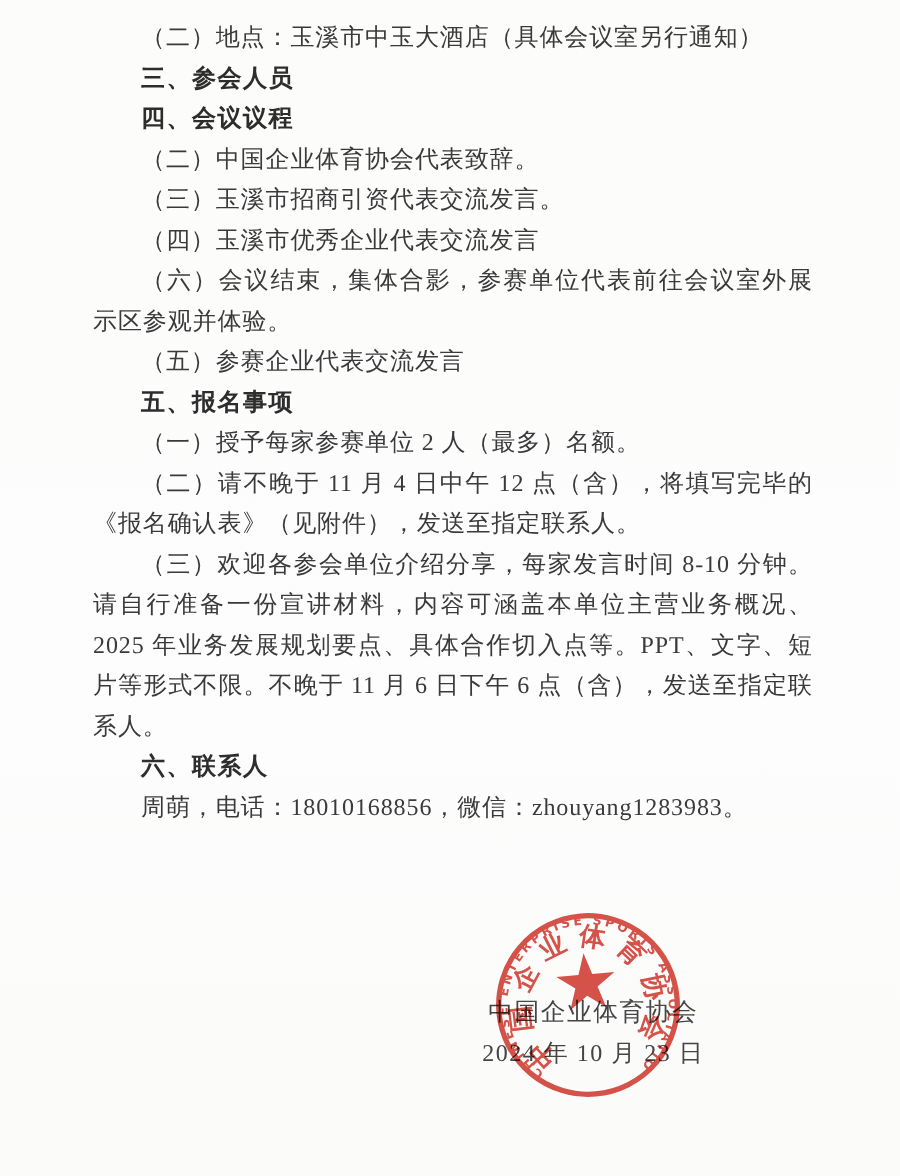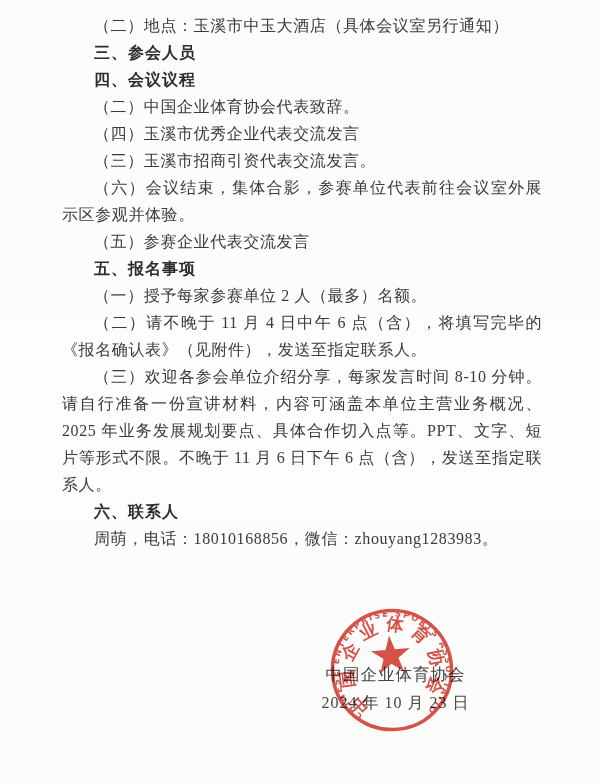--- a/index.html
+++ b/index.html
@@ -50,27 +50,27 @@
 </head>
 <body>
 
 <div class="page">
 
   <div class="doc-body">
     <p>（二）地点：玉溪市中玉大酒店（具体会议室另行通知）</p>
     <p class="heading">三、参会人员</p>
     <p class="heading">四、会议议程</p>
     <p>（二）中国企业体育协会代表致辞。</p>
+    <p>（三）玉溪市招商引资代表交流发言。</p>
     <p>（四）玉溪市优秀企业代表交流发言</p>
-    <p>（三）玉溪市招商引资代表交流发言。</p>
     <p>（六）会议结束，集体合影，参赛单位代表前往会议室外展示区参观并体验。</p>
     <p>（五）参赛企业代表交流发言</p>
     <p class="heading">五、报名事项</p>
     <p>（一）授予每家参赛单位 2 人（最多）名额。</p>
-    <p>（二）请不晚于 11 月 4 日中午 6 点（含），将填写完毕的《报名确认表》（见附件），发送至指定联系人。</p>
+    <p>（二）请不晚于 11 月 4 日中午 12 点（含），将填写完毕的《报名确认表》（见附件），发送至指定联系人。</p>
     <p>（三）欢迎各参会单位介绍分享，每家发言时间 8-10 分钟。请自行准备一份宣讲材料，内容可涵盖本单位主营业务概况、2025 年业务发展规划要点、具体合作切入点等。PPT、文字、短片等形式不限。不晚于 11 月 6 日下午 6 点（含），发送至指定联系人。</p>
     <p class="heading">六、联系人</p>
     <p>周萌，电话：18010168856，微信：zhouyang1283983。</p>
   </div>
 
   <div class="signature">
     <div class="org">中国企业体育协会</div>
     <div class="date">2024 年 10 月 23 日</div>
   </div>
 

